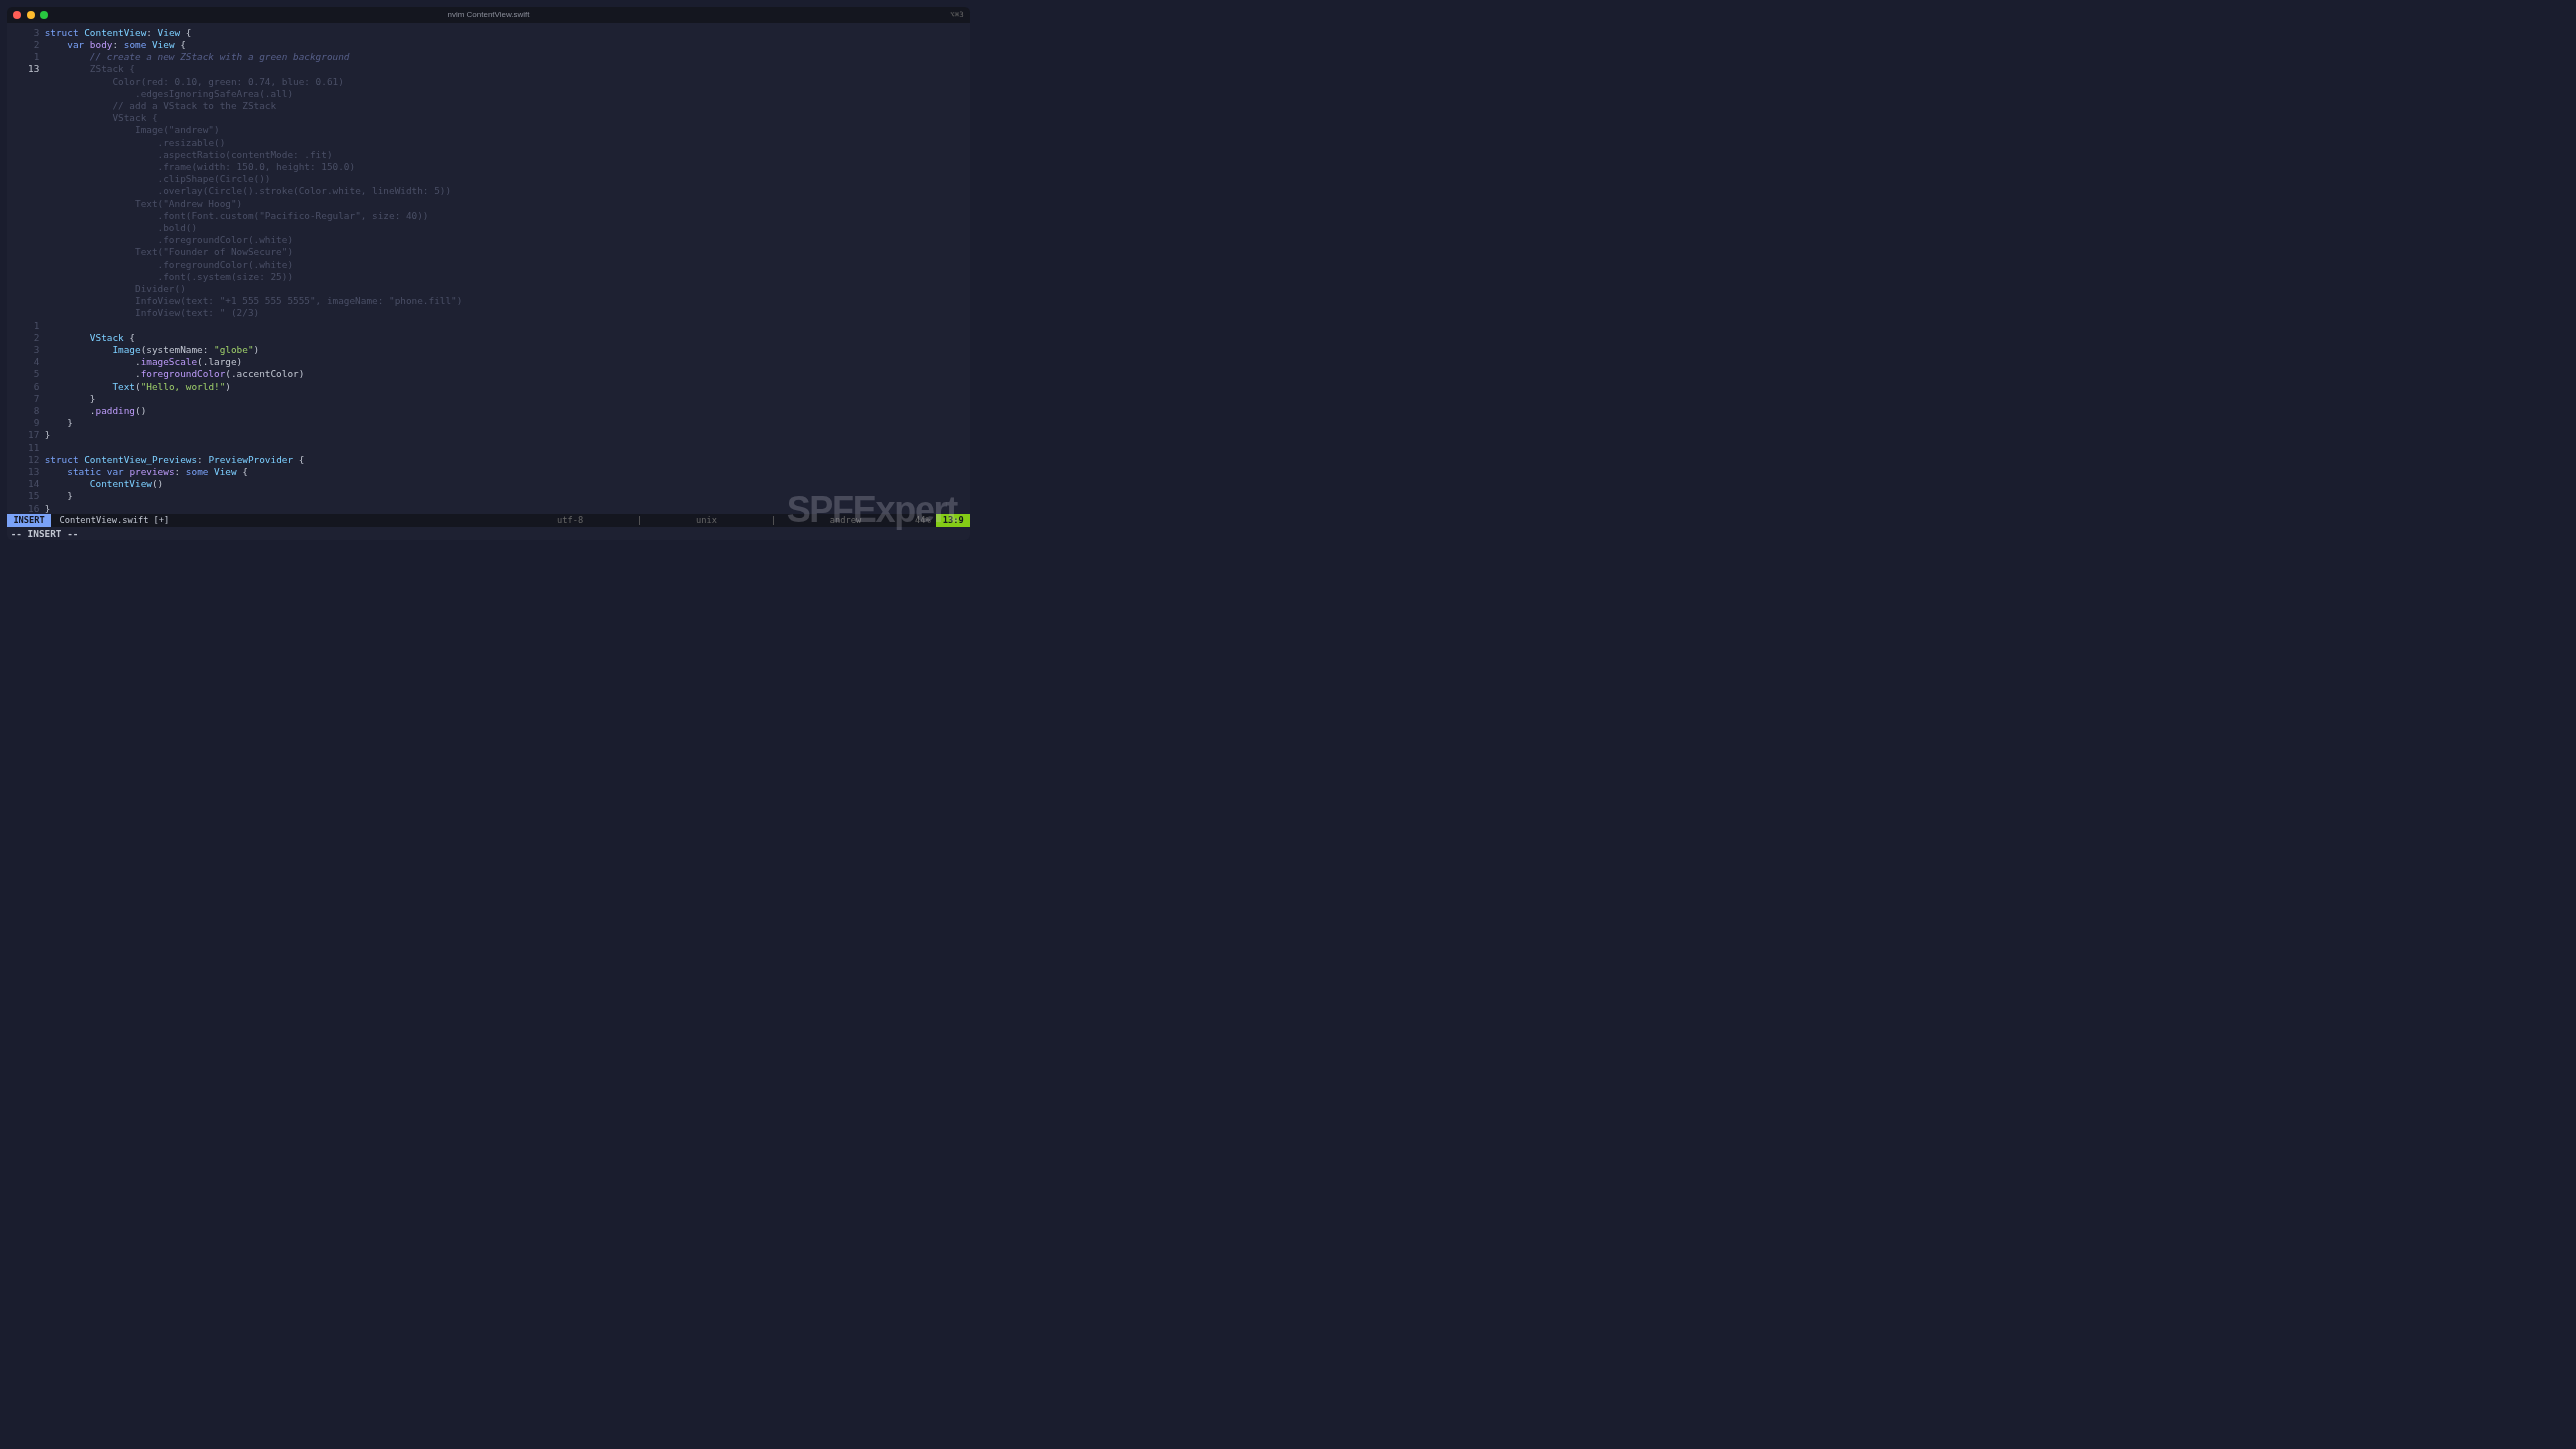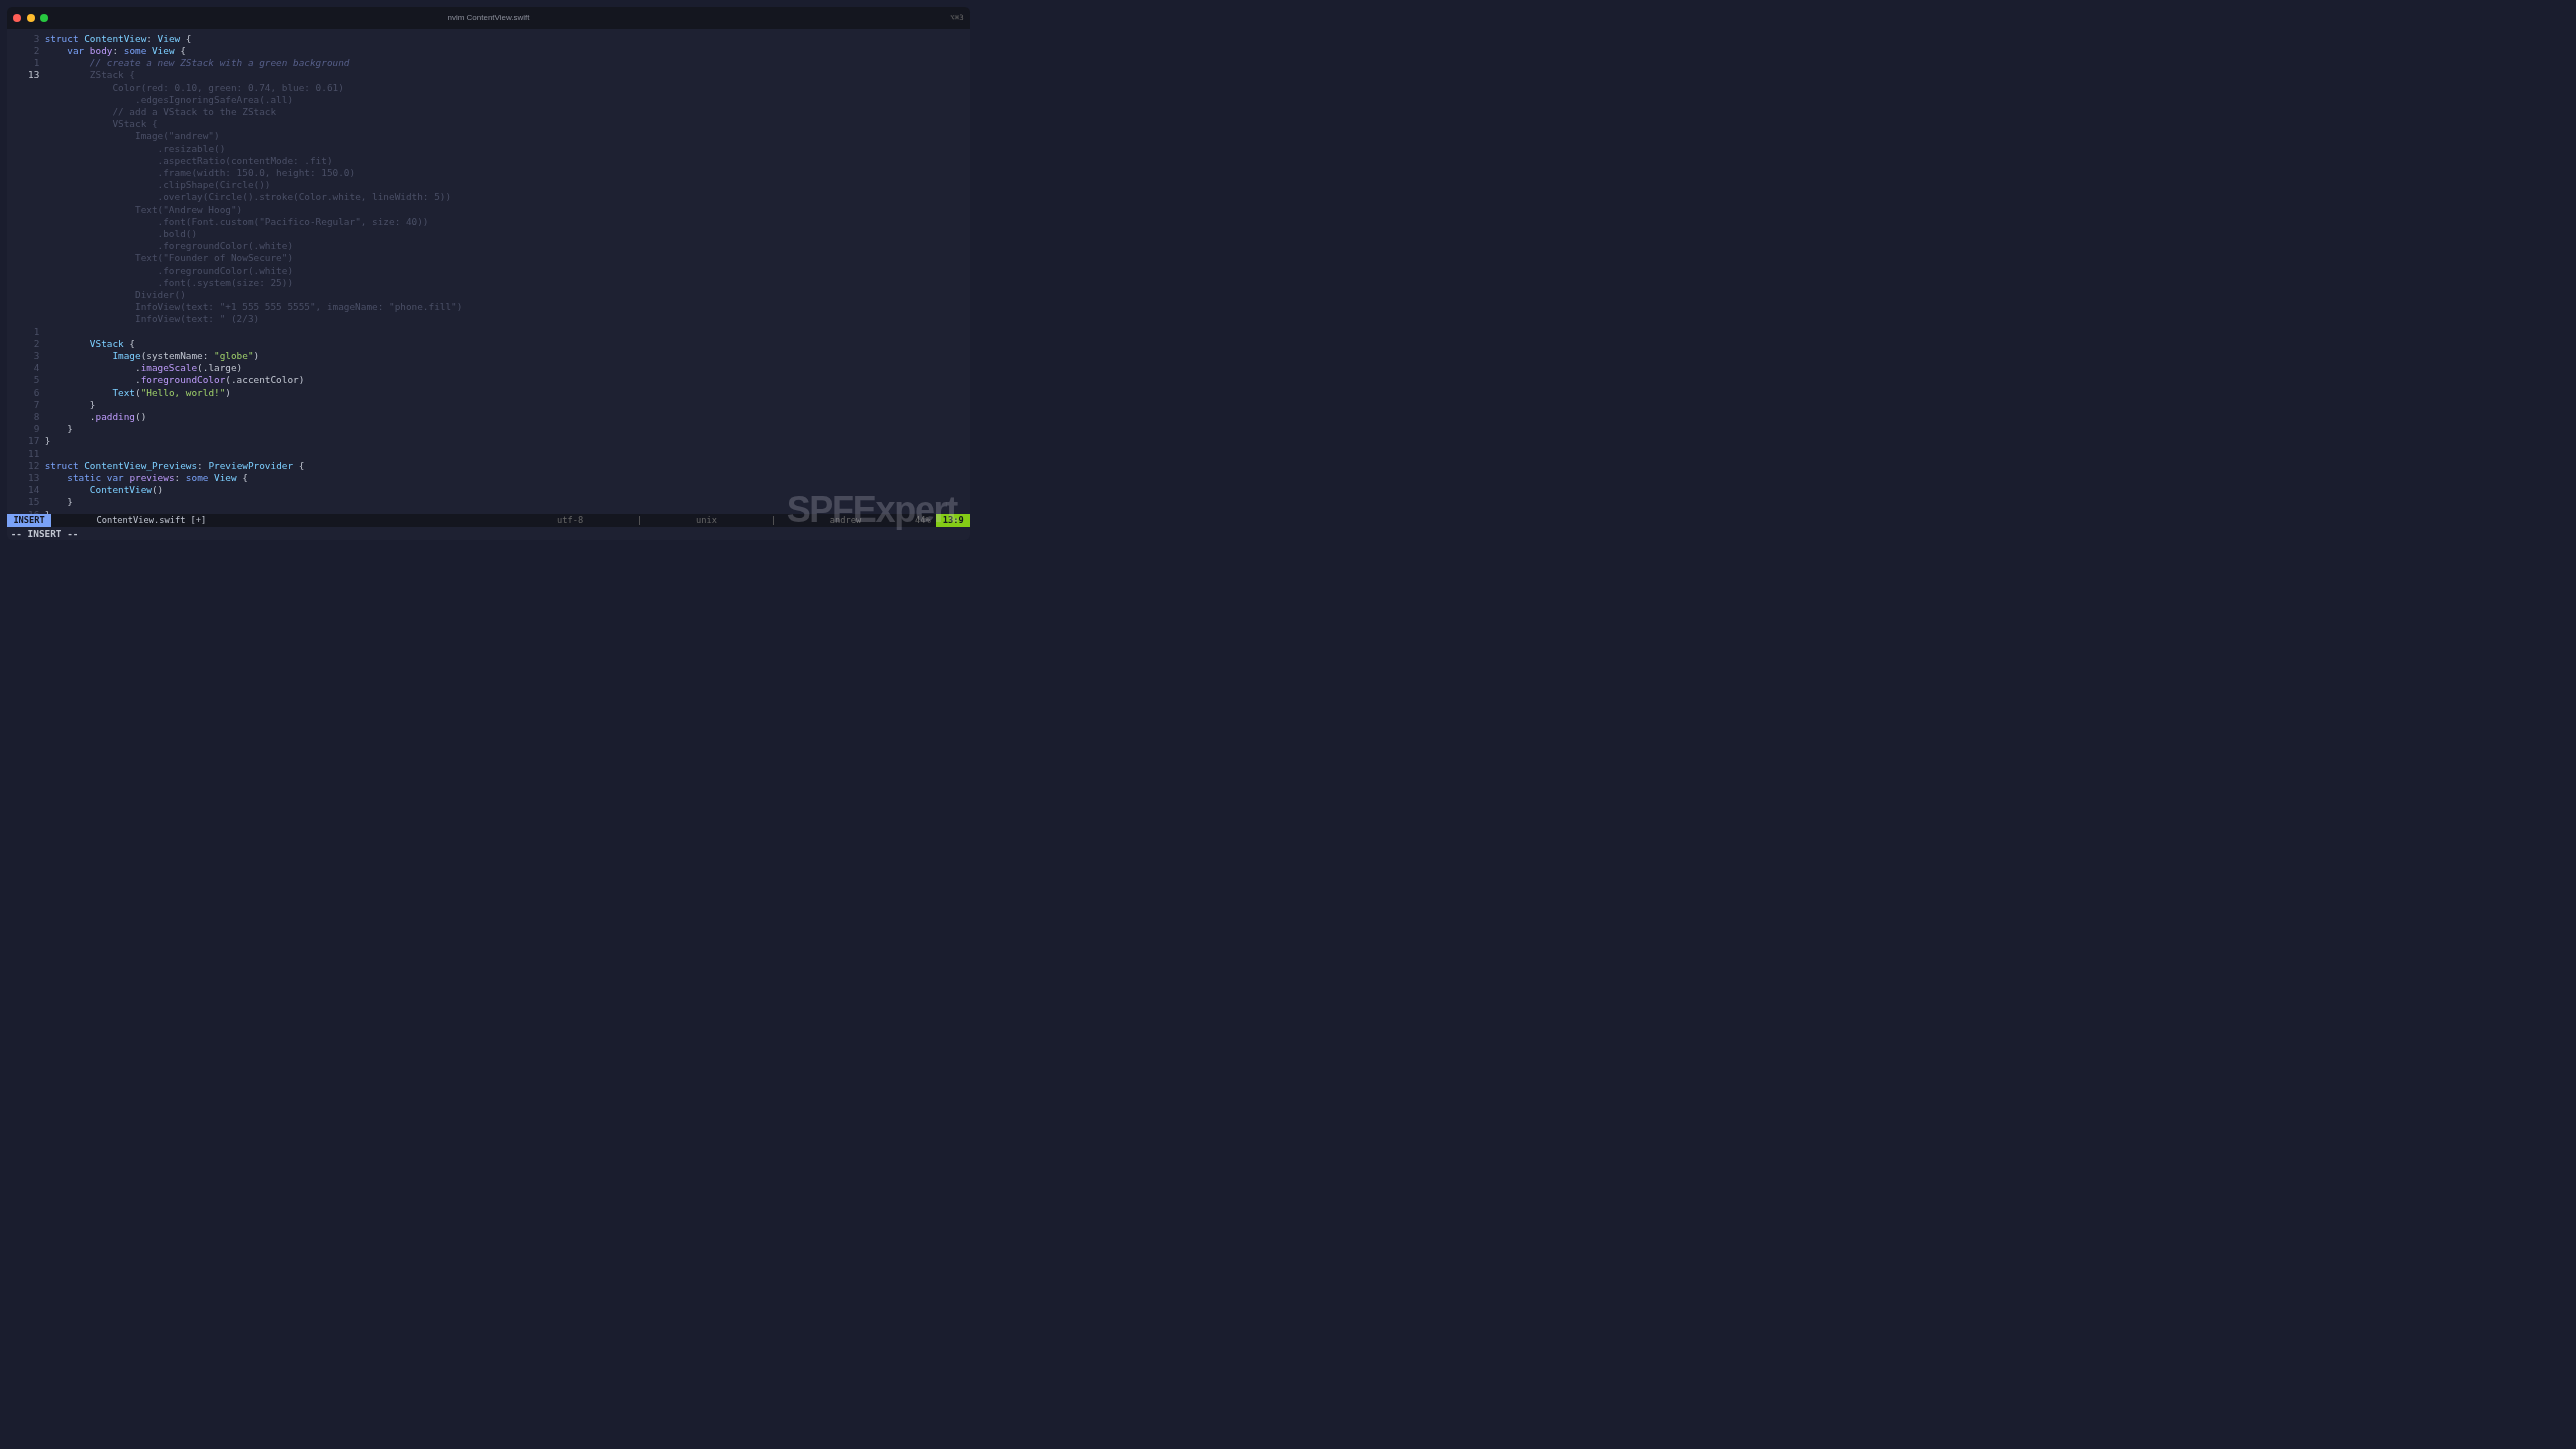--- a/index.html
+++ b/index.html
@@ -16,21 +16,21 @@
   .window {
     position: absolute;
     top: 6.7px; left: 6.7px; right: 6.7px; bottom: 6.7px;
     background: #1e2132;
     border-radius: 5.4px;
     overflow: hidden;
     display: flex;
     flex-direction: column;
   }
   .titlebar {
-    height: 22px;
+    height: 16px;
     background: #14161f;
     display: flex;
     align-items: center;
     padding: 0 6.7px;
     position: relative;
   }
   .traffic-lights { display: flex; gap: 5.4px; }
   .tl { width: 8px; height: 8px; border-radius: 50%; }
   .tl.red { background: #ff5f57; }
   .tl.yellow { background: #febc2e; }
@@ -86,21 +86,20 @@
     color: #14161f;
     font-weight: bold;
     padding: 0 6.7px;
     height: 100%;
     display: flex;
     align-items: center;
   }
   .file-badge {
     padding: 0 8px;
     color: #c0c5d0;
-    margin-left: 37px;
   }
   .status-right {
     margin-left: auto;
     display: flex;
     align-items: center;
     height: 100%;
     color: #666;
   }
   .status-seg { padding: 0 5.4px; margin-left: 43px; }
   .pos-badge {

